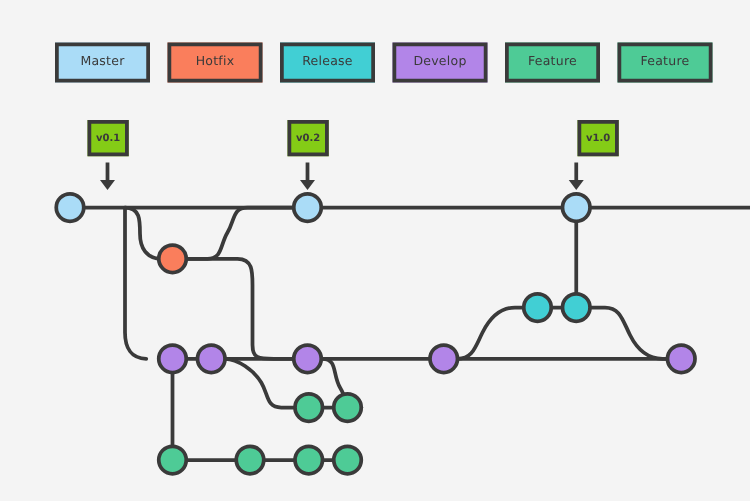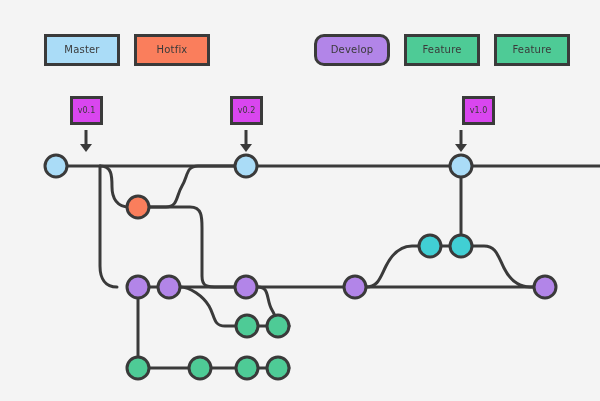--- a/index.html
+++ b/index.html
@@ -50,21 +50,22 @@
   
   .tag-box {
     position: absolute;
     width: 33px;
     height: 29px;
     border: 3px solid #3a3a3a;
     box-sizing: border-box;
     display: flex;
     align-items: center;
     justify-content: center;
-    background: #d946ef;
+    background: #84cc16;
+    font-weight: bold;
   }
   .tag-label {
     font-size: 8px;
     color: #3a3a3a;
     line-height: 1;
     white-space: nowrap;
   }
   
   #graph {
     position: absolute;
@@ -97,21 +98,24 @@
 
 <div id="root">
 
   <div id="legend">
     <div class="legend-item" style="left: 44px; background: rgb(170, 220, 247);">
       <span class="legend-label">Master</span>
     </div>
     <div class="legend-item" style="left: 134px; background: rgb(250, 126, 92);">
       <span class="legend-label">Hotfix</span>
     </div>
-    <div class="legend-item" style="left: 314px; background: rgb(178, 133, 232); border-radius: 10px;">
+    <div class="legend-item" style="left: 224px; background: rgb(65, 207, 212);">
+      <span class="legend-label">Release</span>
+    </div>
+    <div class="legend-item" style="left: 314px; background: rgb(178, 133, 232);">
       <span class="legend-label">Develop</span>
     </div>
     <div class="legend-item" style="left: 404px; background: rgb(78, 203, 150);">
       <span class="legend-label">Feature</span>
     </div>
     <div class="legend-item" style="left: 494px; background: rgb(78, 203, 150);">
       <span class="legend-label">Feature</span>
     </div>
   </div>
 

